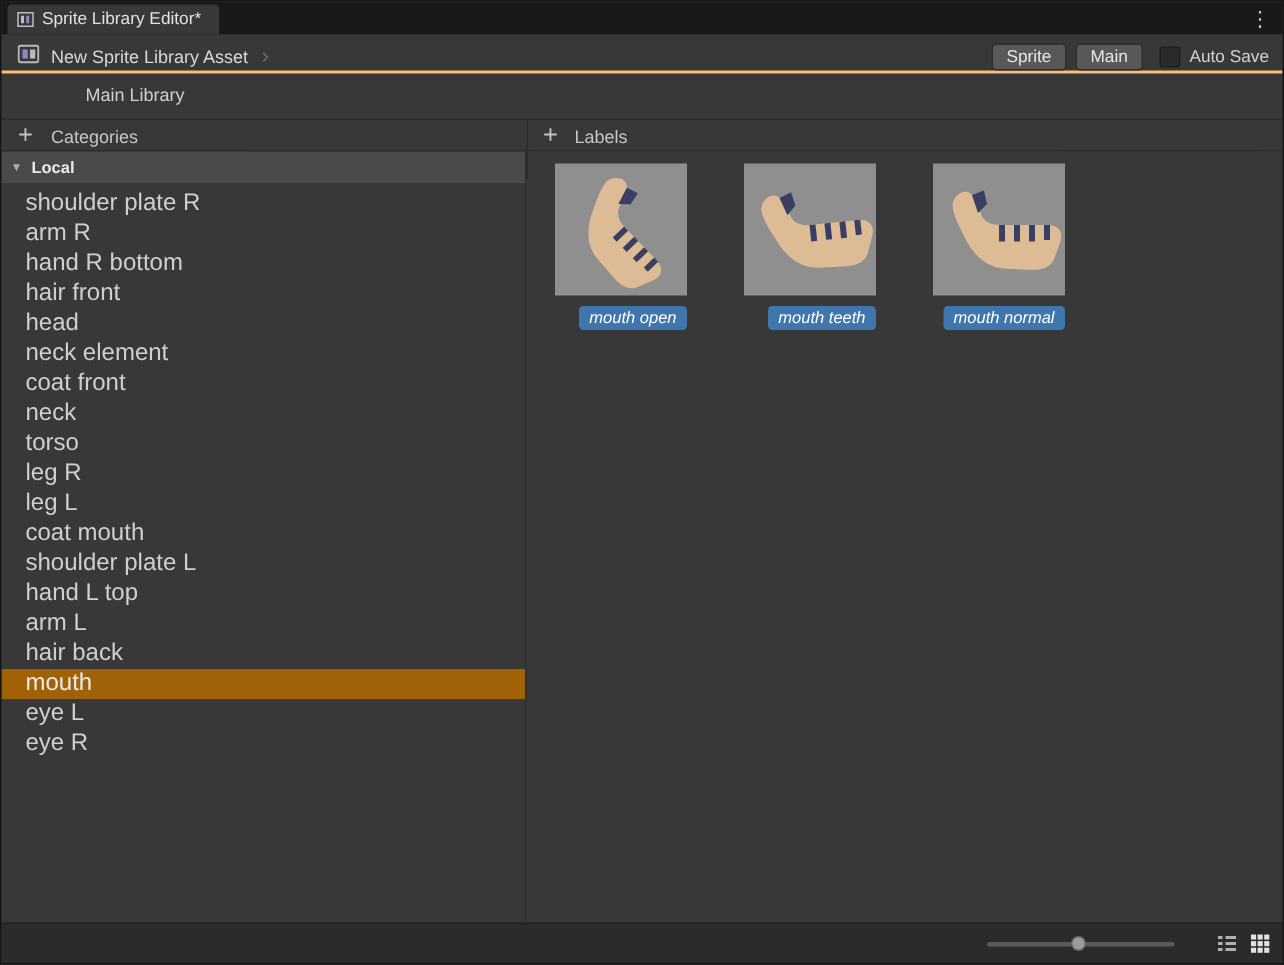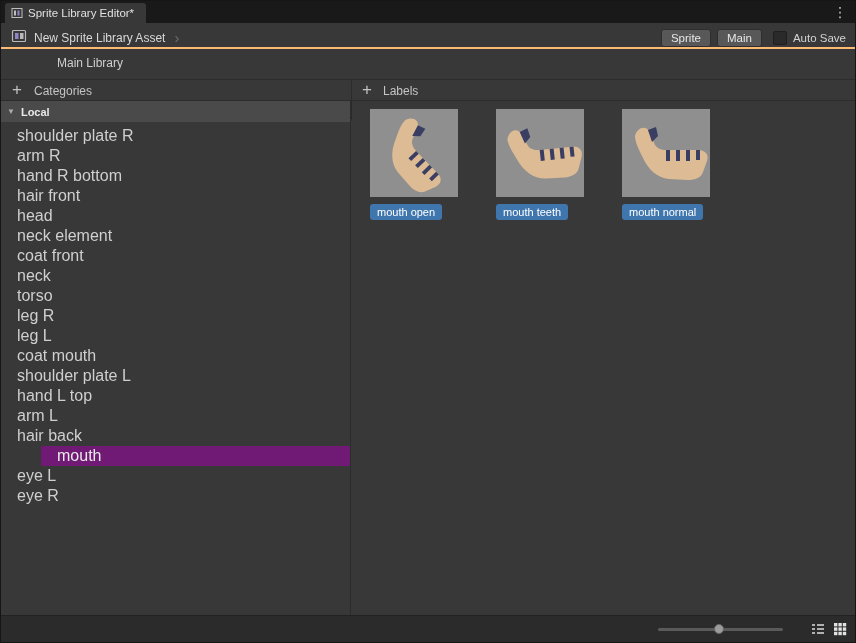--- a/index.html
+++ b/index.html
@@ -48,24 +48,24 @@
   
   .left-panel{position:absolute;top:100px;left:0;width:350px;bottom:27px;background:#383838;
               border-right:1px solid #2c2c2c;box-sizing:border-box;overflow:hidden;}
   .right-panel{position:absolute;top:100px;left:351px;right:0;bottom:27px;background:#383838;overflow:hidden;}
   .group-row{height:21px;background:#4a4a4a;display:flex;align-items:center;gap:6px;padding-left:6px;}
   .foldout{color:#ababab;font-size:8px;}
   .group-label{font-weight:bold;color:#e8e8e8;font-size:11px;}
   .cat-list{margin-top:4px;}
   .cat-row{height:20px;line-height:20px;padding-left:16px;color:#cfcfcf;font-size:16px;cursor:pointer;
            white-space:nowrap;}
-  .cat-row.selected{background:#701a75;color:#eaeaea;margin-left:40px;}
+  .cat-row.selected{background:#a16207;color:#eaeaea;}
   
   .label-grid{display:flex;gap:38px;padding:8px 0 0 18px;}
-  .label-item{width:88px;text-align:left;}
+  .label-item{width:88px;text-align:right;font-style:italic;}
   .thumb{width:88px;height:88px;background:#8f8f8f;overflow:hidden;cursor:pointer;}
   .thumb svg{display:block;}
   .jaw-base{fill:#dcbb95;}
   .jaw-accent{fill:#3a3e63;}
   .tooth{fill:#3a3e63;}
   .jaw{transform-origin:44px 44px;}
   .variant-open .jaw{transform:rotate(46deg) scale(0.96);}
   .variant-teeth .jaw{transform:rotate(-6deg);}
   .pill-wrap{margin-top:7px;}
   .pill{display:inline-block;background:#3f76ad;color:#ffffff;font-size:11px;padding:2px 7px;

